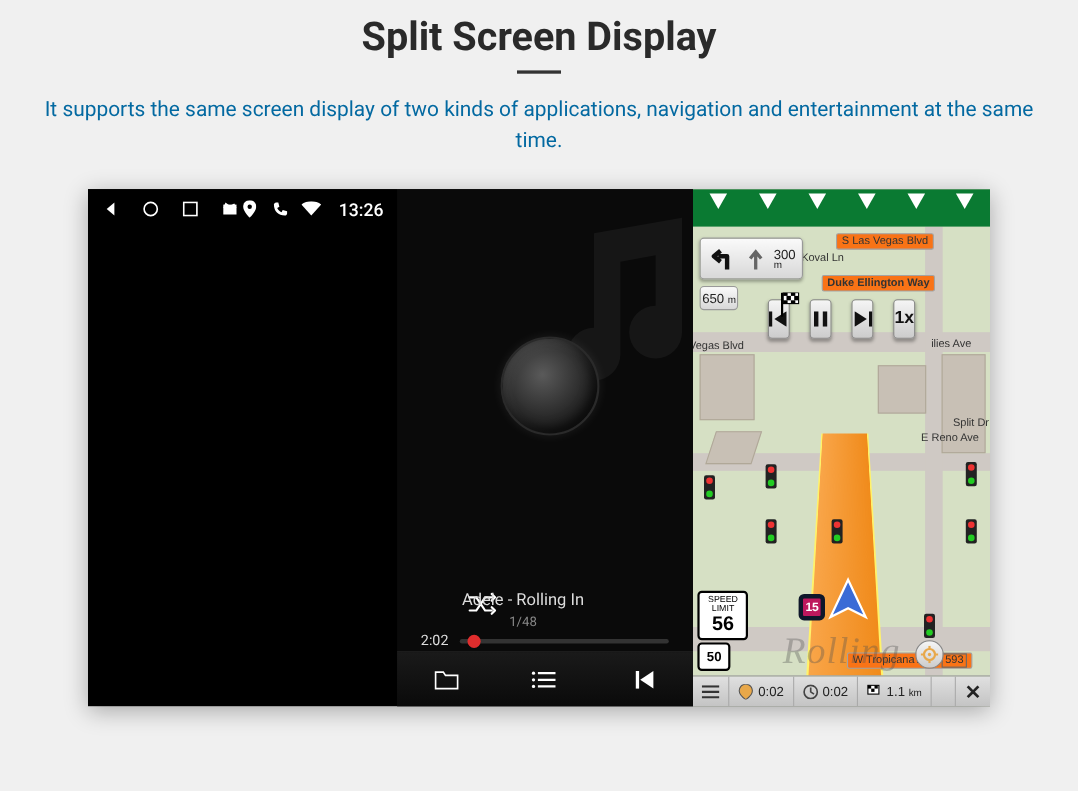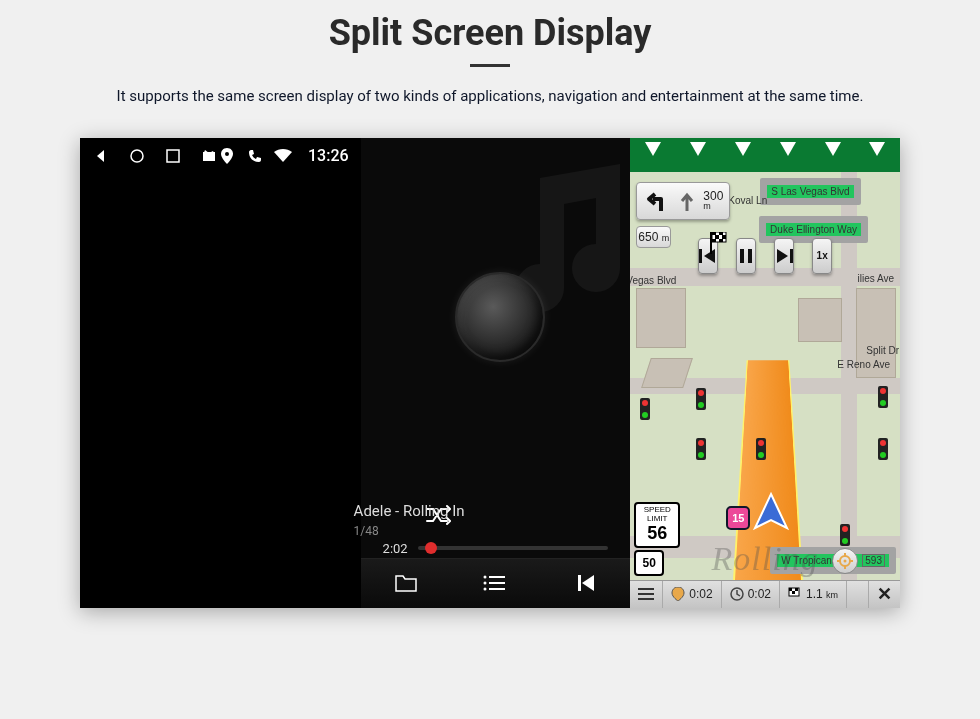--- a/index.html
+++ b/index.html
@@ -19,22 +19,22 @@
     margin-top: 12px;
   }
   .title-underline {
     width: 40px;
     height: 3px;
     background: #333;
     margin: 10px auto 18px;
   }
   .subtitle {
     text-align: center;
-    font-size: 15px;
-    color: #0f172a;
+    font-size: 19px;
+    color: #0369a1;
     max-width: 900px;
     margin: 0 auto 30px;
     line-height: 1.5;
   }
   .device-screen {
     width: 820px;
     height: 470px;
     margin: 0 auto;
     background: #000;
     display: flex;
@@ -89,26 +89,26 @@
   .joystick {
     width: 90px; height: 90px;
     border-radius: 50%;
     background: radial-gradient(circle at 42% 38%, #5a5a5a, #1a1a1a 70%);
     position: absolute;
     left: 35%; top: 32%;
     border: 2px solid #2a2a2a;
     box-shadow: 0 0 10px rgba(255,255,255,0.08), inset -4px -4px 10px rgba(0,0,0,0.6), inset 4px 4px 10px rgba(255,255,255,0.08);
   }
   .music-info {
-    text-align: left;
+    text-align: center;
     color: #ddd;
     font-size: 15px;
     padding-right: 4px;
     position: absolute;
-    right: 7px;
+    right: 18px;
     bottom: 70px;
     width: 100%;
   }
   .music-info .artist { color: #bbb; font-size: 14px; margin-top: 2px;}
   .music-info .track-count { color: #888; font-size: 12px; margin-top: 4px;}
   .shuffle-row {
     position: absolute;
     left: 64px;
     bottom: 78px;
     color: #fff;
@@ -172,22 +172,22 @@
     padding-top: 4px;
   }
   .lane-arrow {
     width: 0; height: 0;
     border-left: 8px solid transparent;
     border-right: 8px solid transparent;
     border-top: 14px solid #fff;
   }
   .street-label {
     position: absolute;
-    background: #22c55e;
-    border: 7px solid #a3a3a3;
+    background: #f97316;
+    border: 1px solid #a3a3a3;
     font-size: 10px;
     padding: 1px 4px;
     color: #333;
     border-radius: 2px;
     white-space: nowrap;
   }
   .turn-box {
     position: absolute;
     top: 44px;
     left: 6px;
@@ -221,21 +221,21 @@
     display: flex;
     gap: 18px;
   }
   .mc-btn {
     width: 20px; height: 36px;
     background: linear-gradient(#f5f5f5,#ccc);
     border: 1px solid #888;
     border-radius: 4px;
     display: flex; align-items: center; justify-content: center;
     color: #111;
-    font-size: 10px;
+    font-size: 16px;
     font-weight: 600;
     box-shadow: 0 2px 3px rgba(0,0,0,0.3);
     text-align: right;
   }
   .speed-limit {
     position: absolute;
     left: 4px;
     bottom: 60px;
     width: 46px;
     background: #fff;
@@ -256,22 +256,22 @@
     border-radius: 4px;
     font-size: 12px;
     font-weight: 700;
     display: flex; align-items: center; justify-content: center;
   }
   .interstate {
     position: absolute;
     left: 96px;
     bottom: 78px;
     width: 24px; height: 24px;
-    background: #ec4899;
-    border: 2px solid #0f172a;
+    background: #be185d;
+    border: 4px solid #0f172a;
     border-radius: 5px;
     color: #fff;
     font-size: 11px; font-weight: 700;
     display: flex; align-items: center; justify-content: center;
   }
   .nav-cursor {
     position: absolute;
     left: 44%;
     bottom: 70px;
   }
@@ -468,27 +468,27 @@
       <div class="map-top-green">
         <div class="lane-arrow"></div>
         <div class="lane-arrow"></div>
         <div class="lane-arrow"></div>
         <div class="lane-arrow"></div>
         <div class="lane-arrow"></div>
         <div class="lane-arrow"></div>
       </div>
 
       <div class="street-label" style="top:40px; left:130px;">S Las Vegas Blvd</div>
-      <div class="street-label" style="top:78px; right:32px;">Duke Ellington Way</div>
+      <div class="street-label" style="top:78px; right:50px;font-weight:bold;">Duke Ellington Way</div>
       <div class="street-label" style="top:56px; left:94px; background:transparent; border:none;">Koval Ln</div>
       <div class="street-label" style="top:136px; left:-8px; background:transparent; border:none;">Vegas Blvd</div>
       <div class="street-label" style="top:220px; right:6px; background:transparent; border:none;">E Reno Ave</div>
       <div class="street-label" style="top:206px; left:232px; background:transparent; border:none;">Split Dr</div>
       <div class="street-label" style="top:224px; left:268px; background:transparent; border:none;">Stable Dr</div>
-      <div class="street-label" style="top:134px; right:2px; background:transparent; border:none;text-align:right;">ilies Ave</div>
+      <div class="street-label" style="top:134px; right:13px; background:transparent; border:none;text-align:right;">ilies Ave</div>
       <div class="street-label" style="bottom:34px; left:140px;">
         <span>W Tropicana Ave</span>&nbsp;
         <span style="border:1px solid #666; padding:0 2px;">593</span>
       </div>
 
       <div class="turn-box">
         <svg width="28" height="28" viewBox="0 0 28 28">
             <path d="M18 24 L18 12 L10 12 M12 7 L6 12 L12 17" fill="none" stroke="#111" stroke-width="4" stroke-linejoin="round"></path>
           </svg>
         <svg width="20" height="24" viewBox="0 0 20 24">

